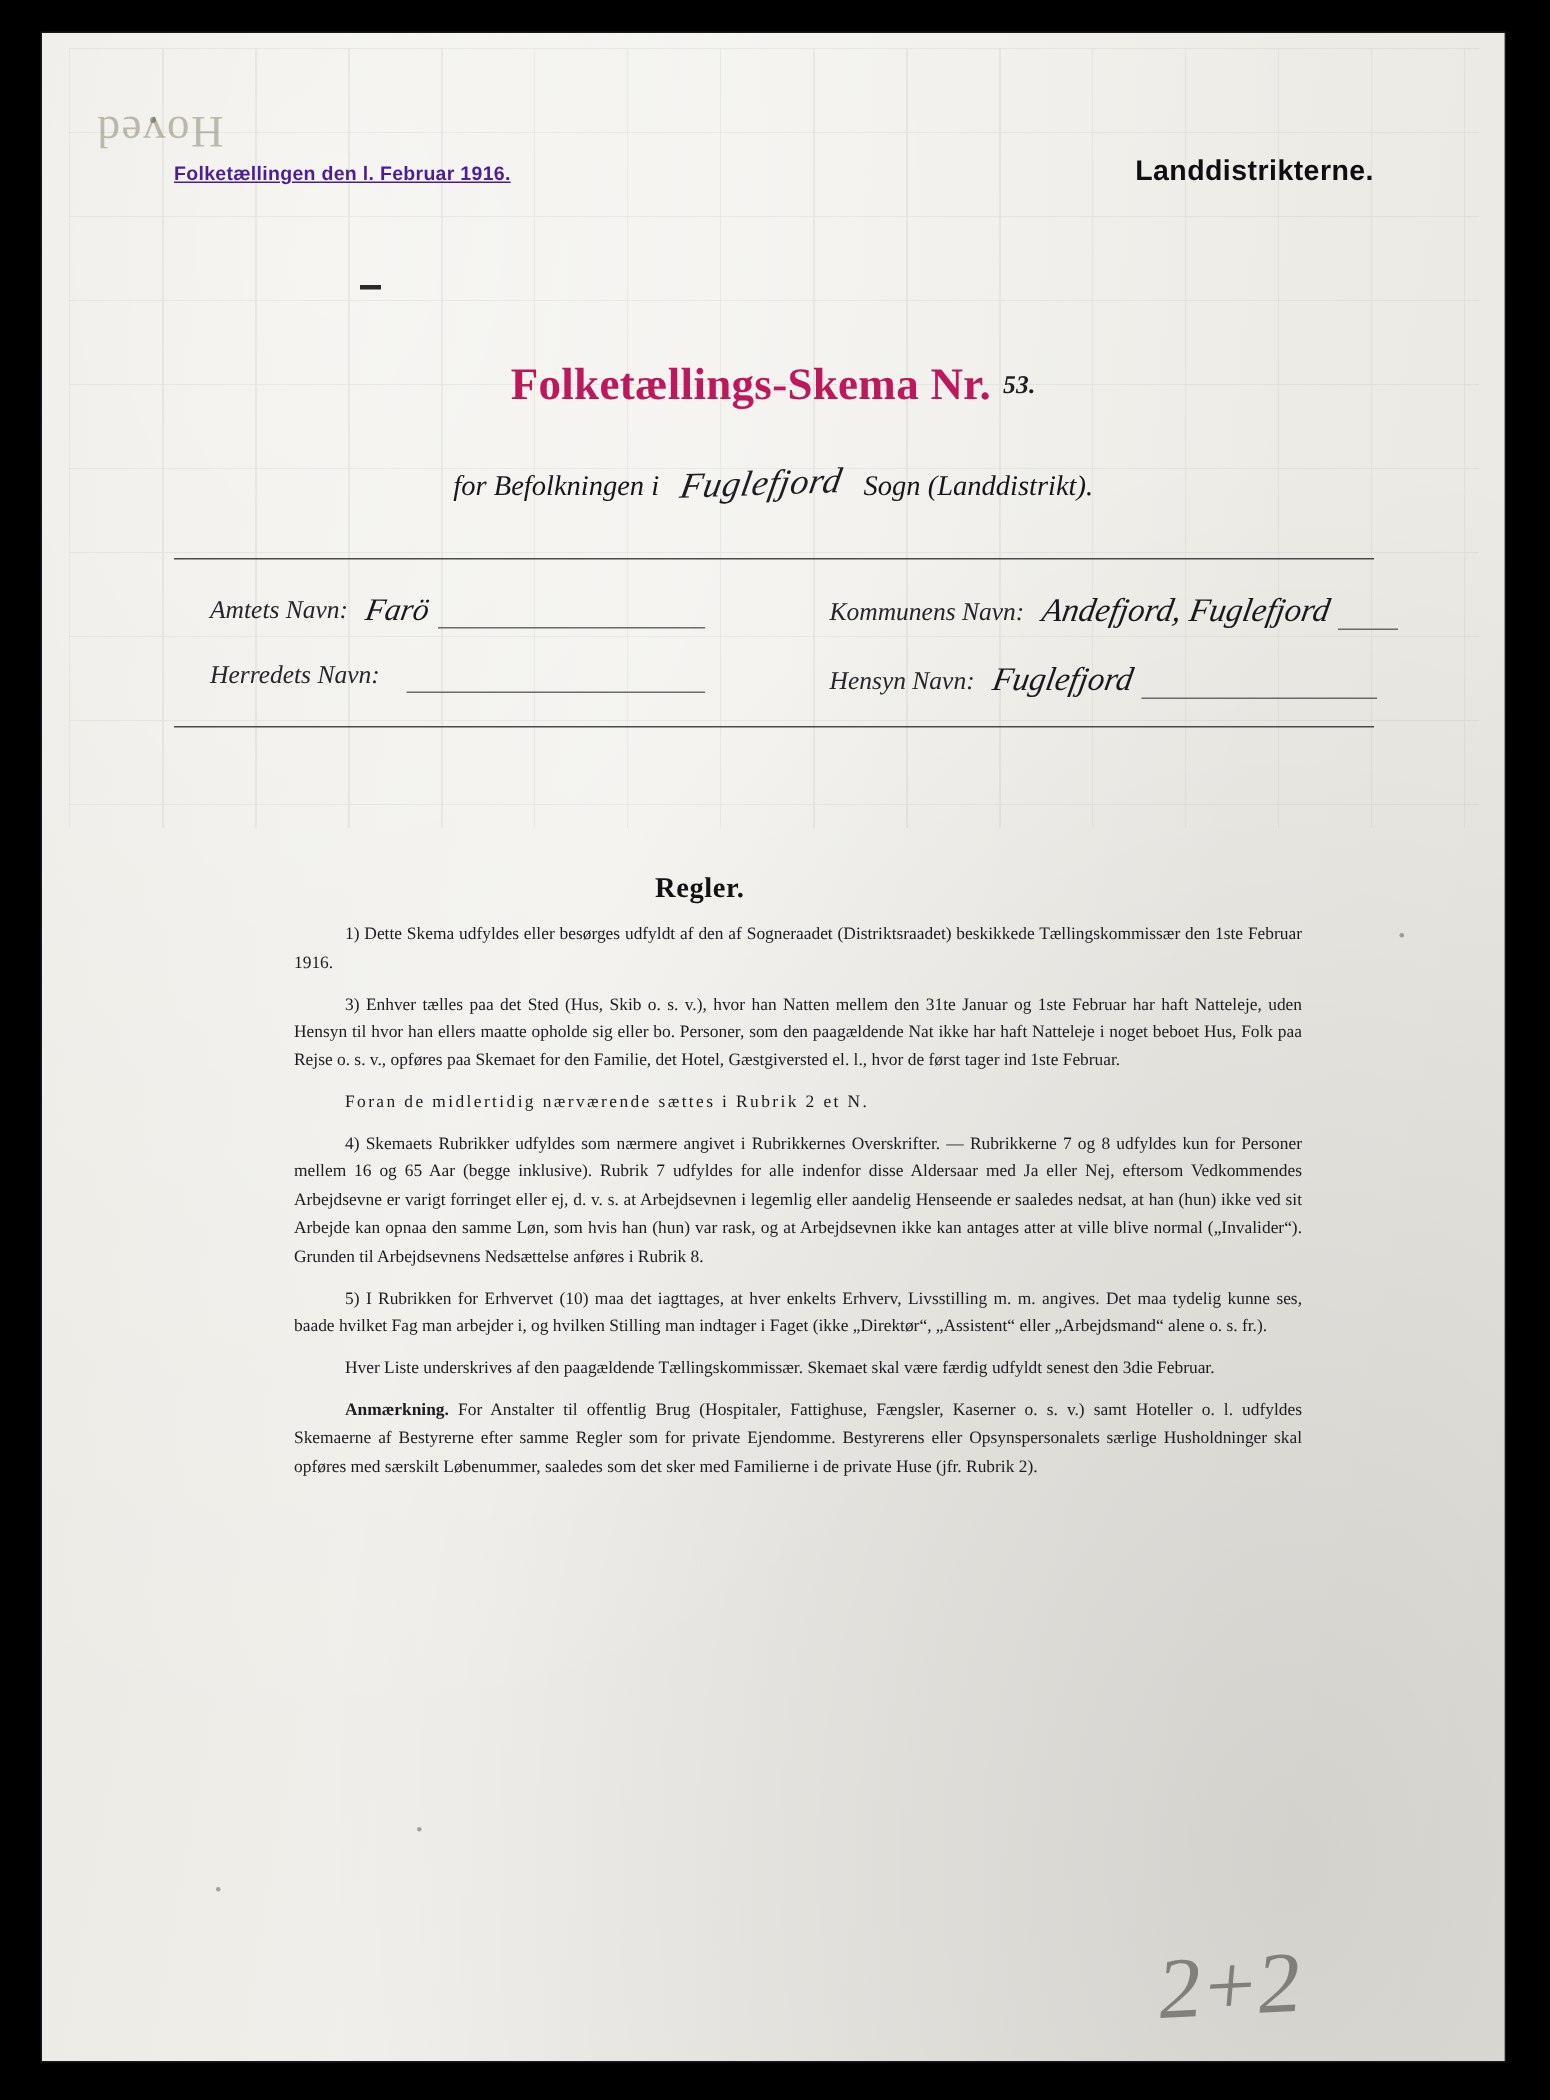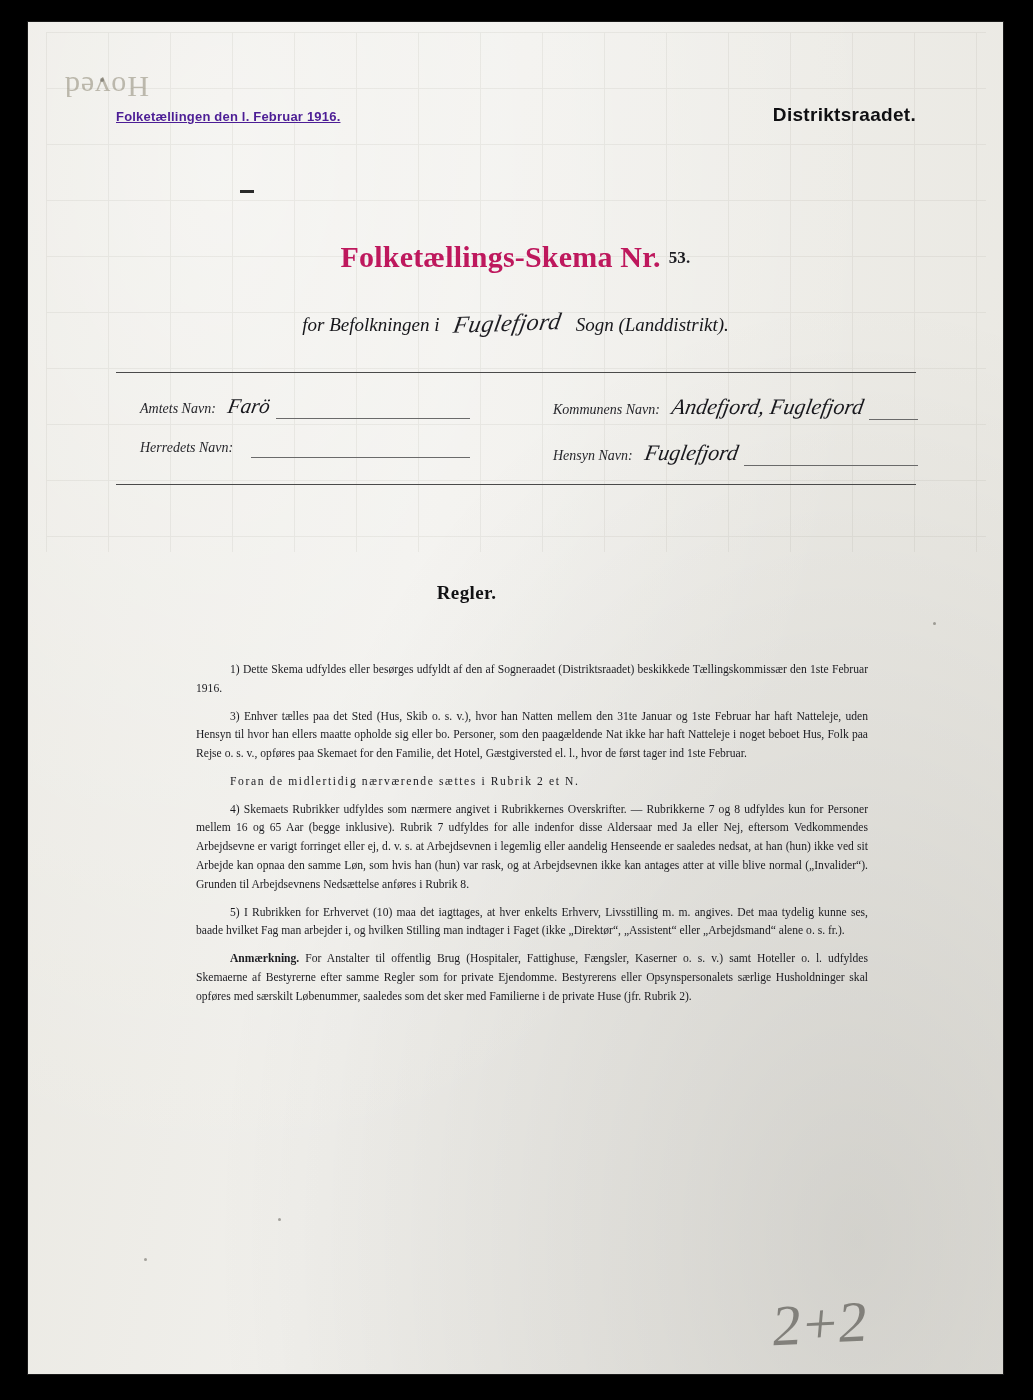--- a/index.html
+++ b/index.html
@@ -107,20 +107,21 @@
   .main-title {
     font-family: "Liberation Serif", serif;
     font-weight: bold;
     font-size: 30px;
     color: #be185d;
     letter-spacing: 0.2px;
     display: inline-block;
   }
   .hand {
     font-family: "Liberation Serif", serif;
+    font-style: italic;
     color: #1d1d22;
   }
   .nr-value {
     font-size: 17px;
     margin-left: 8px;
     position: relative;
     top: -4px;
   }
 
   .subtitle-row {
@@ -156,21 +157,21 @@
 
   
   .field {
     position: absolute;
     display: flex;
     align-items: flex-end;
   }
   .field .lbl {
     font-family: "Liberation Serif", serif;
     font-style: italic;
-    font-size: 14px;
+    font-size: 17px;
     color: #25252a;
     white-space: nowrap;
     padding-bottom: 2px;
   }
   .field .val {
     font-family: "Liberation Serif", serif;
     font-style: italic;
     font-size: 21px;
     color: #18181d;
     padding: 0 6px 0 12px;
@@ -208,21 +209,20 @@
   .body-col {
     position: absolute;
     left: 168px;
     top: 592px;
     width: 672px;
     font-family: "Liberation Serif", serif;
     font-size: 11.6px;
     line-height: 1.62;
     color: #1b1b20;
     text-align: justify;
-    margin-top: 47px;
   }
   .body-col p {
     margin: 0 0 9px 0;
   }
   .body-col p.indent { text-indent: 34px; }
   .sp { letter-spacing: 1.6px; }
   .note {
     margin-top: 26px;
   }
   .note .kw { font-weight: bold; }
@@ -257,21 +257,21 @@
     <div class="ghost-grid"></div>
     <div class="ghost-word">Hoved</div>
 
     <div class="speck s1"></div>
     <div class="speck s2"></div>
     <div class="speck s3"></div>
     <div class="speck s4"></div>
 
     <div class="hdr">
       <div class="hdr-left">Folketællingen den l. Februar 1916.</div>
-      <div class="hdr-right">Distriktsraadet.</div>
+      <div class="hdr-right">Landdistrikterne.</div>
     </div>
 
     <div class="stray-dash"></div>
 
     <div class="title-wrap">
       <span class="main-title">Folketællings-Skema Nr.</span><span class="main-title hand nr-value">53.</span>
     </div>
 
     <div class="subtitle-row">
       <span class="lbl">for Befolkningen i</span>
@@ -307,20 +307,21 @@
     </div>
 
     <div class="regler-title">Regler.</div>
 
     <div class="body-col">
       <p class="indent">1) Dette Skema udfyldes eller besørges udfyldt af den af Sogneraadet (Distriktsraadet) beskikkede Tællingskommissær den 1ste Februar 1916.</p>
       <p class="indent">3) Enhver tælles paa det Sted (Hus, Skib o. s. v.), hvor han Natten mellem den 31te Januar og 1ste Februar har haft Natteleje, uden Hensyn til hvor han ellers maatte opholde sig eller bo. Personer, som den paagældende Nat ikke har haft Natteleje i noget beboet Hus, Folk paa Rejse o. s. v., opføres paa Skemaet for den Familie, det Hotel, Gæstgiversted el. l., hvor de først tager ind 1ste Februar.</p>
       <p class="indent sp">Foran de midlertidig nærværende sættes i Rubrik 2 et N.</p>
       <p class="indent">4) Skemaets Rubrikker udfyldes som nærmere angivet i Rubrikkernes Overskrifter. — Rubrikkerne 7 og 8 udfyldes kun for Personer mellem 16 og 65 Aar (begge inklusive). Rubrik 7 udfyldes for alle indenfor disse Aldersaar med Ja eller Nej, eftersom Vedkommendes Arbejdsevne er varigt forringet eller ej, d. v. s. at Arbejdsevnen i legemlig eller aandelig Henseende er saaledes nedsat, at han (hun) ikke ved sit Arbejde kan opnaa den samme Løn, som hvis han (hun) var rask, og at Arbejdsevnen ikke kan antages atter at ville blive normal („Invalider“). Grunden til Arbejdsevnens Nedsættelse anføres i Rubrik 8.</p>
       <p class="indent">5) I Rubrikken for Erhvervet (10) maa det iagttages, at hver enkelts Erhverv, Livsstilling m. m. angives. Det maa tydelig kunne ses, baade hvilket Fag man arbejder i, og hvilken Stilling man indtager i Faget (ikke „Direktør“, „Assistent“ eller „Arbejdsmand“ alene o. s. fr.).</p>
+      <p class="indent">Hver Liste underskrives af den paagældende Tællingskommissær. Skemaet skal være færdig udfyldt senest den 3die Februar.</p>
 
       <p class="note indent"><span class="kw">Anmærkning.</span> <span>For Anstalter til offentlig Brug (Hospitaler, Fattighuse, Fængsler, Kaserner o. s. v.) samt Hoteller o. l. udfyldes Skemaerne af Bestyrerne efter samme Regler som for private Ejendomme. Bestyrerens eller Opsynspersonalets særlige Husholdninger skal opføres med særskilt Løbenummer, saaledes som det sker med Familierne i de private Huse (jfr. Rubrik 2).</span></p>
     </div>
 
     <div class="pencil-math">2+2</div>
 
   </div>
 </div>
 
 </body></html>

